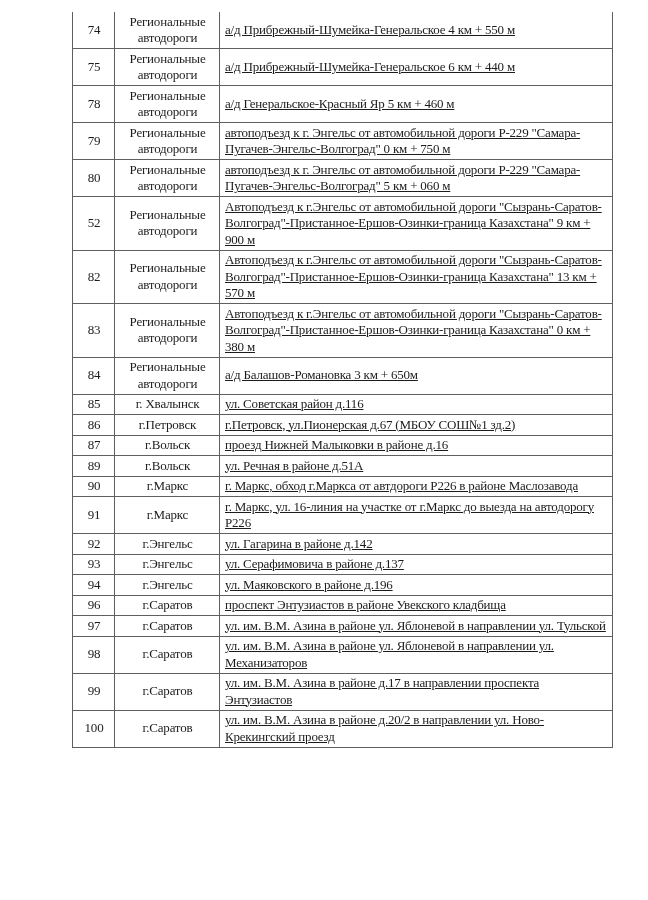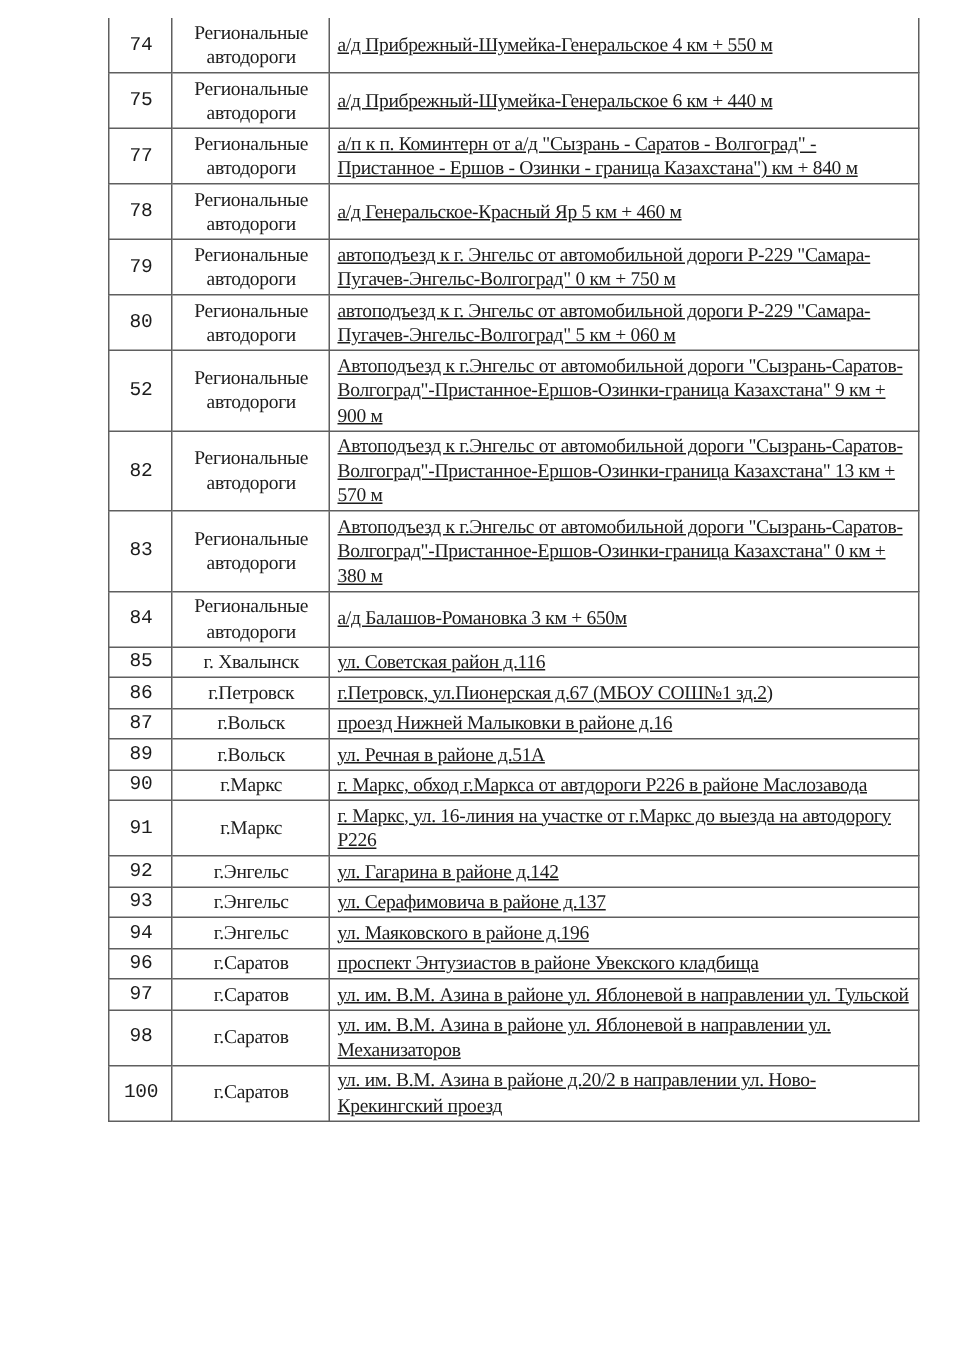--- a/index.html
+++ b/index.html
@@ -25,45 +25,40 @@
     border: 1px solid var(--border-color, #5f5f5f);
     font-size: 13px;
     line-height: 16.5px;
     letter-spacing: -0.2px;
     padding: 1.5px 4px 1.5px 5px;
     vertical-align: middle;
     word-wrap: break-word;
   }
   
   table.roads tr:first-child td { border-top: none; }
-  td.c-num  { width: 32px;  text-align: center; padding: 1.5px 1px; font-family: Liberation Mono, monospace; }
+  td.c-num  { width: 32px;  text-align: center; padding: 1.5px 1px; }
   td.c-cat  { width: 95px; text-align: center; }
   td.c-desc { width: auto; text-decoration: underline; }
   td.v-bottom { vertical-align: bottom; }
 </style>
 </head>
 <body>
 
 <div class="page" style="--page-bg: #ffffff; --text-color: #1c1c1c; --border-color: #5f5f5f;">
   <table class="roads">
     <tbody>
         <tr>
     <td class="c-num">74</td>
     <td class="c-cat">Региональные автодороги</td>
     <td class="c-desc">а/д Прибрежный-Шумейка-Генеральское 4 км + 550 м</td>
   </tr>
         <tr>
     <td class="c-num">75</td>
     <td class="c-cat">Региональные автодороги</td>
     <td class="c-desc">а/д Прибрежный-Шумейка-Генеральское 6 км + 440 м</td>
-  </tr>
-        <tr>
-    <td class="c-num">77</td>
-    <td class="c-cat">Региональные автодороги</td>
-    <td class="c-desc">а/п к п. Коминтерн от а/д "Сызрань - Саратов - Волгоград" - Пристанное - Ершов - Озинки - граница Казахстана") км + 840 м</td>
   </tr>
         <tr>
     <td class="c-num">78</td>
     <td class="c-cat">Региональные автодороги</td>
     <td class="c-desc">а/д Генеральское-Красный Яр 5 км + 460 м</td>
   </tr>
         <tr>
     <td class="c-num">79</td>
     <td class="c-cat">Региональные автодороги</td>
     <td class="c-desc">автоподъезд к г. Энгельс от автомобильной дороги Р-229 "Самара-Пугачев-Энгельс-Волгоград" 0 км + 750 м</td>
@@ -147,19 +142,24 @@
     <td class="c-num">97</td>
     <td class="c-cat">г.Саратов</td>
     <td class="c-desc">ул. им. В.М. Азина в районе ул. Яблоневой в направлении ул. Тульской</td>
   </tr>
         <tr>
     <td class="c-num">98</td>
     <td class="c-cat v-bottom">г.Саратов</td>
     <td class="c-desc">ул. им. В.М. Азина в районе ул. Яблоневой в направлении ул. Механизаторов</td>
   </tr>
         <tr>
+    <td class="c-num">99</td>
+    <td class="c-cat">г.Саратов</td>
+    <td class="c-desc">ул. им. В.М. Азина в районе д.17 в направлении проспекта Энтузиастов</td>
+  </tr>
+        <tr>
     <td class="c-num">100</td>
     <td class="c-cat v-bottom">г.Саратов</td>
     <td class="c-desc">ул. им. В.М. Азина в районе д.20/2 в направлении ул. Ново-Крекингский проезд</td>
   </tr>
       </tbody>
   </table>
 </div>
 
 </body></html>

